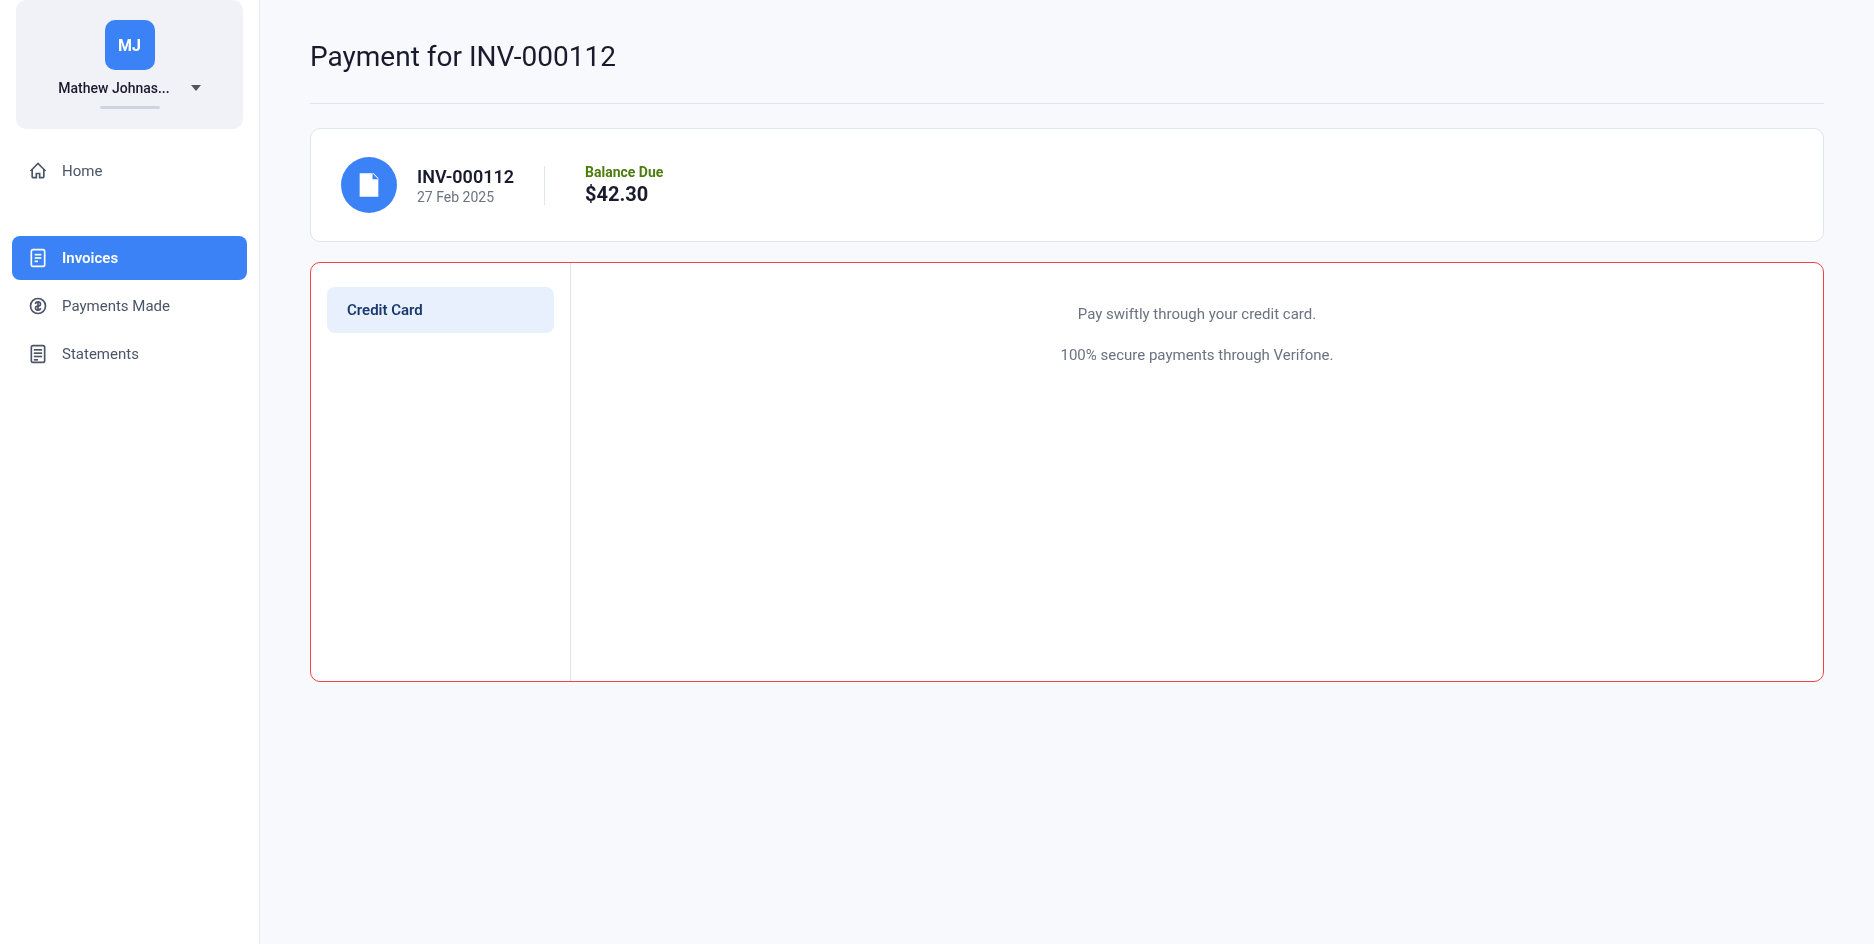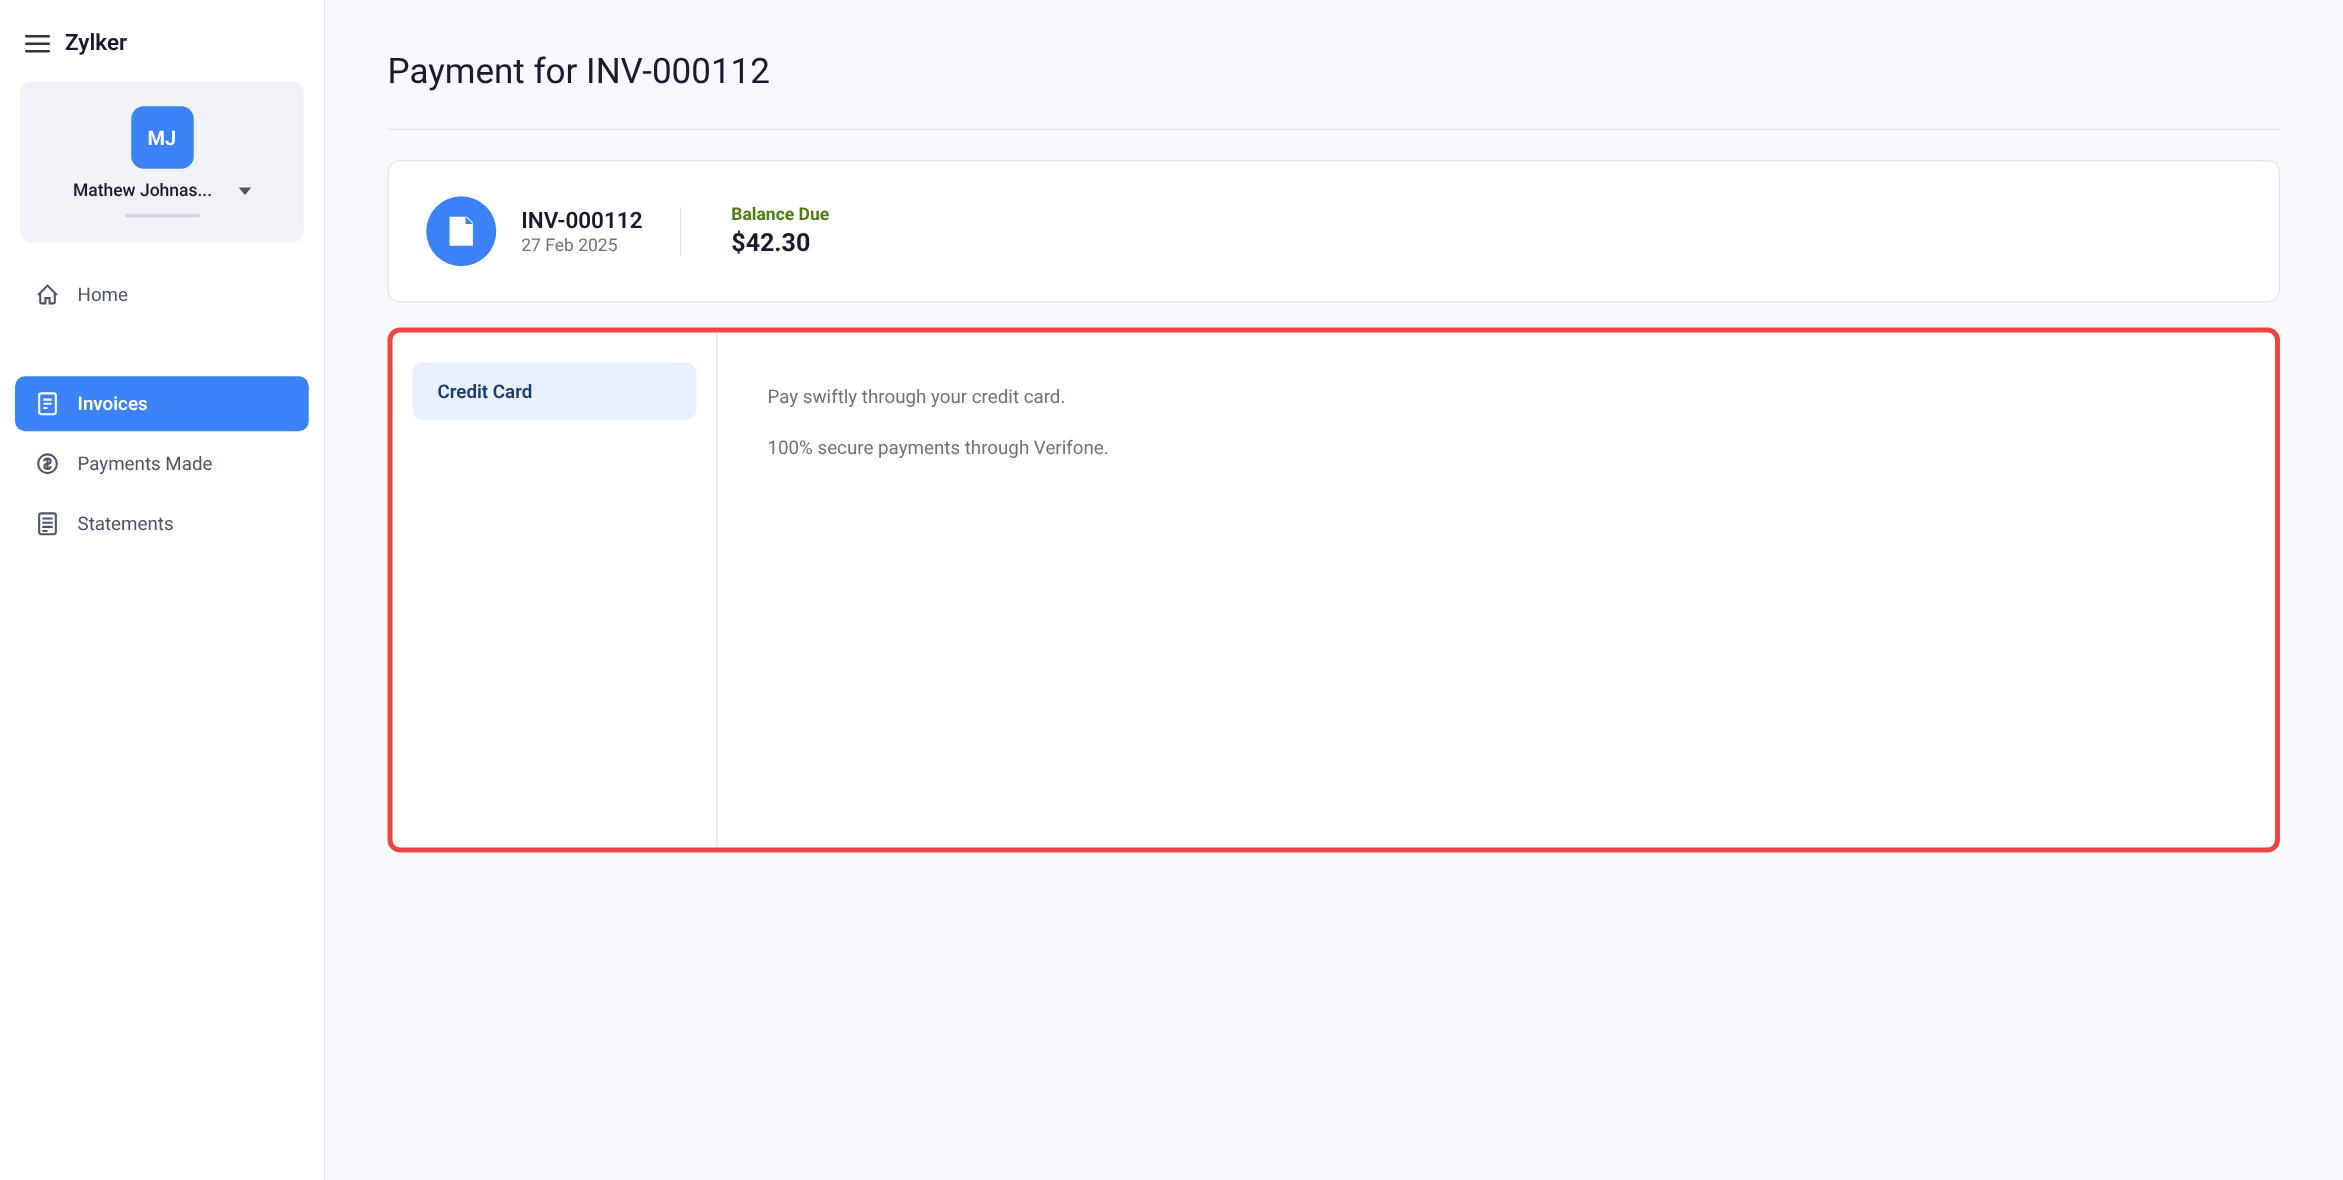--- a/index.html
+++ b/index.html
@@ -218,21 +218,21 @@
     .balance-amount {
       font-size: 20px;
       font-weight: 700;
       color: #1a1a2e;
       margin-top: 2px;
     }
 
     
     .payment-card {
       background: #ffffff;
-      border: 4px solid #ef4444;
+      border: 1px solid #ef4444;
       border-radius: 10px;
       display: flex;
       min-height: 420px;
     }
 
     .payment-methods {
       width: 260px;
       min-width: 260px;
       border-right: 1px solid #e0e4ed;
       padding: 24px 16px;
@@ -251,20 +251,21 @@
       background: #e8f0fe;
       color: #1a3a6e;
     }
 
     .payment-content {
       flex: 1;
       padding: 40px 40px;
       display: flex;
       flex-direction: column;
       gap: 20px;
+      align-items: center;
     }
 
     .payment-description {
       font-size: 15px;
       color: #6b7280;
       line-height: 1.5;
     }
 
     .payment-secure {
       font-size: 15px;
@@ -290,28 +291,20 @@
       letter-spacing: 0.08em;
       border-radius: 4px;
       cursor: pointer;
       text-transform: uppercase;
     }
   </style>
 </head>
 <body>
 
 <aside class="sidebar">
-  <div class="sidebar-header">
-    <div class="hamburger-icon">
-      <span></span>
-        <span></span>
-        <span></span>
-    </div>
-    <span class="sidebar-brand">Zylker</span>
-  </div>
 
   <div class="user-card">
     <div class="user-avatar">MJ</div>
     <div class="user-name-row">
       <span class="user-name">Mathew Johnas...</span>
       <div class="chevron-down-icon"></div>
     </div>
     <div class="user-divider"></div>
   </div>
 

